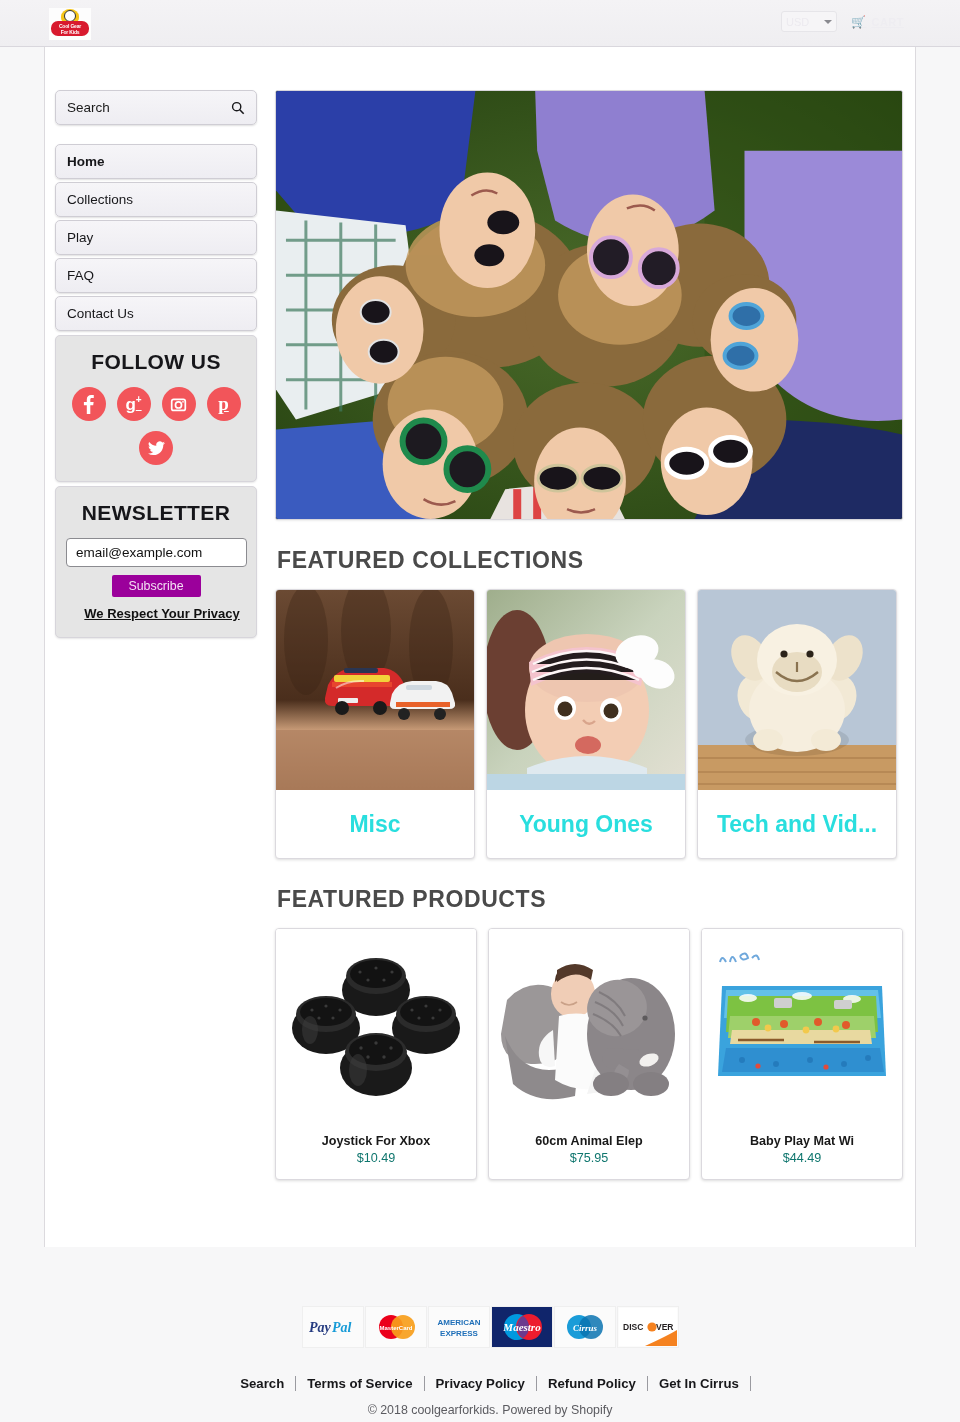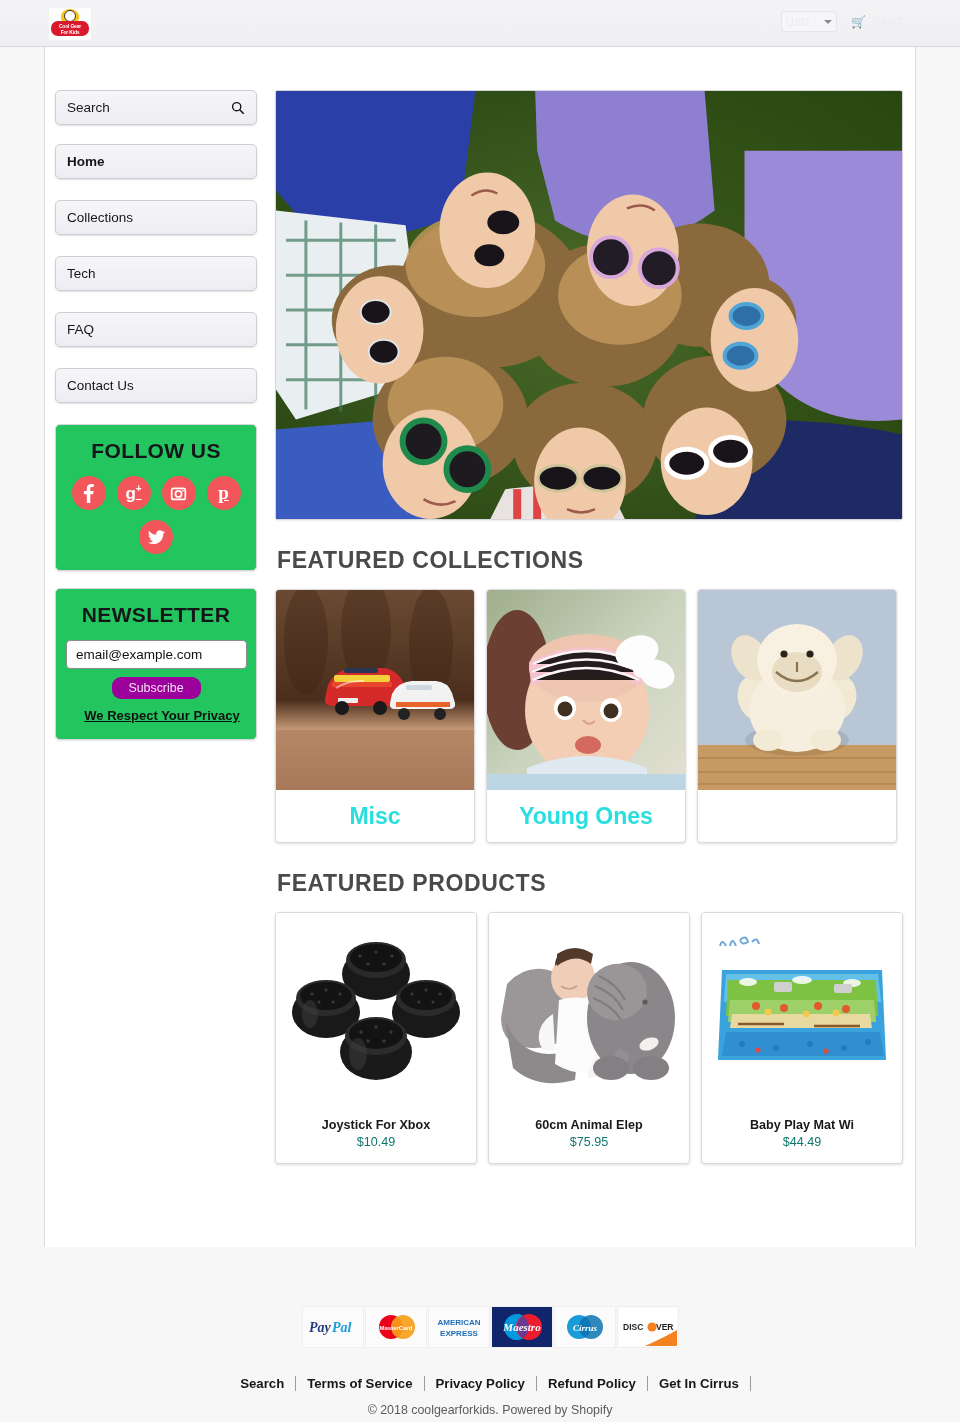--- a/index.html
+++ b/index.html
@@ -85,28 +85,28 @@
     margin-bottom: 19px;
   }
   .search-input {
     border: none; background: transparent; outline: none;
     font-family: "Liberation Sans", sans-serif;
     font-size: 13.5px; color: #1a1a1a; width: 150px;
   }
   .search-input::placeholder { color: #1a1a1a; }
   .nav-item {
     height: 35px; display: flex; align-items: center;
-    padding-left: 11px; margin-bottom: 21px;
+    padding-left: 11px; margin-bottom: 3px;
     font-size: 13.5px; color: #17171a;
   }
   .nav-item.active { font-weight: bold; }
 
   .panel {
-    margin-top: 17px; border-radius: 5px;
-    border: 1px solid #d7d5db; background: #22c55e;
+    margin-top: 4px; border-radius: 5px;
+    border: 1px solid #d7d5db; background: #e5e5e5;
     box-shadow: 0 1px 2px rgba(0,0,0,.1);
     padding: 14px 10px 16px;
     text-align: center;
   }
   .panel-title {
     font-size: 21px; font-weight: bold; color: #16161a;
     letter-spacing: .4px; margin-bottom: 13px;
   }
   .social-row { display: flex; justify-content: center; gap: 11px; margin-bottom: 10px; }
   .social {
@@ -127,21 +127,21 @@
   .email-input {
     width: 181px; height: 29px;
     border: 1px solid #8b8b90; border-radius: 4px;
     background: #fff; padding: 0 9px; outline: none;
     font-family: "Liberation Sans", sans-serif;
     font-size: 13.5px; color: #111;
   }
   .email-input::placeholder { color: #111; }
   .subscribe-btn {
     margin-top: 8px; width: 89px; height: 22px;
-    background: #9b009b; border: none; border-radius: 9px;
+    background: #9b009b; border: none; border-radius: 2px;
     color: #f3e0f3; font-size: 12.4px;
     font-family: "Liberation Sans", sans-serif; cursor: pointer;
   }
   .privacy-link {
     display: block; margin-top: 9px;
     font-size: 13px; font-weight: bold; color: #111;
     text-decoration: underline; white-space: nowrap;
     overflow: hidden; width: 196px; margin-left: -2px;
   }
 
@@ -163,21 +163,21 @@
 
   .card-row { display: flex; gap: 11px; }
   .card {
     width: 200px; background: #fff;
     border: 1px solid #dbd9de; border-radius: 4px;
     box-shadow: 0 1px 3px rgba(0,0,0,.14);
     overflow: hidden;
   }
   .card-img { width: 198px; height: 200px; display: block; background: #eee; }
   .coll-title {
-    height: 52px; display: flex; align-items: center; justify-content: center;
+    height: 68px; display: flex; align-items: center; justify-content: center;
     font-size: 23px; font-weight: bold; color: #29dede;
     white-space: nowrap; overflow: hidden; padding: 0 6px;
   }
   .prod-card { width: 216px; }
   .prod-img-wrap {
     height: 195px; display: flex; align-items: center; justify-content: center;
     background: #fff; overflow: hidden;
   }
   .prod-name {
     text-align: center; font-size: 12.6px; font-weight: bold;
@@ -247,21 +247,21 @@
     </svg>
   </div>
 
   <div class="btn-box nav-item active">
     <span>Home</span>
   </div>
   <div class="btn-box nav-item">
     <span>Collections</span>
   </div>
   <div class="btn-box nav-item">
-    <span>Tech</span>
+    <span>Play</span>
   </div>
   <div class="btn-box nav-item">
     <span>FAQ</span>
   </div>
   <div class="btn-box nav-item">
     <span>Contact Us</span>
   </div>
 
   <div class="panel">
     <div class="panel-title">FOLLOW US</div>
@@ -503,20 +503,21 @@
         <ellipse cx="146" cy="68" rx="17" ry="24" fill="#ede2cb" transform="rotate(28 146 68)"></ellipse>
         <ellipse cx="99" cy="70" rx="40" ry="36" fill="#f8f1e2"></ellipse>
         <ellipse cx="99" cy="82" rx="25" ry="20" fill="#e8dcc2"></ellipse>
         <circle cx="86" cy="64" r="3.6" fill="#2b2319"></circle>
           <circle cx="112" cy="64" r="3.6" fill="#2b2319"></circle>
         <path d="M99 72 v10" stroke="#8a7350" stroke-width="2.2" fill="none"></path>
         <path d="M78 82 q21 18 42 0" stroke="#8a7350" stroke-width="2.4" fill="none"></path>
         <ellipse cx="70" cy="150" rx="15" ry="11" fill="#f3ead6"></ellipse>
         <ellipse cx="128" cy="150" rx="15" ry="11" fill="#f3ead6"></ellipse>
       </svg>
+      <div class="coll-title">Tech and Vid...</div>
     </div>
   </div>
 
   <div class="section-title">FEATURED PRODUCTS</div>
 
   <div class="card-row">
 
     <div class="card prod-card">
       <div class="prod-img-wrap">
         <svg width="180" height="170" viewBox="0 0 180 170">

